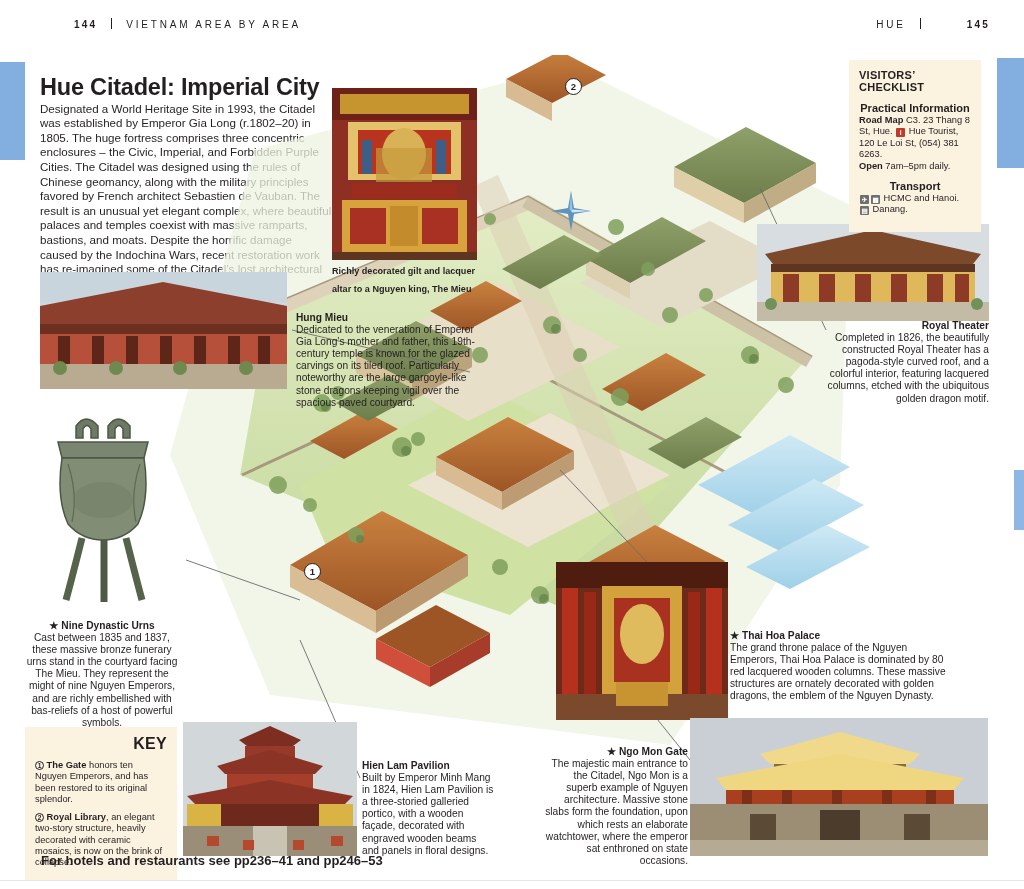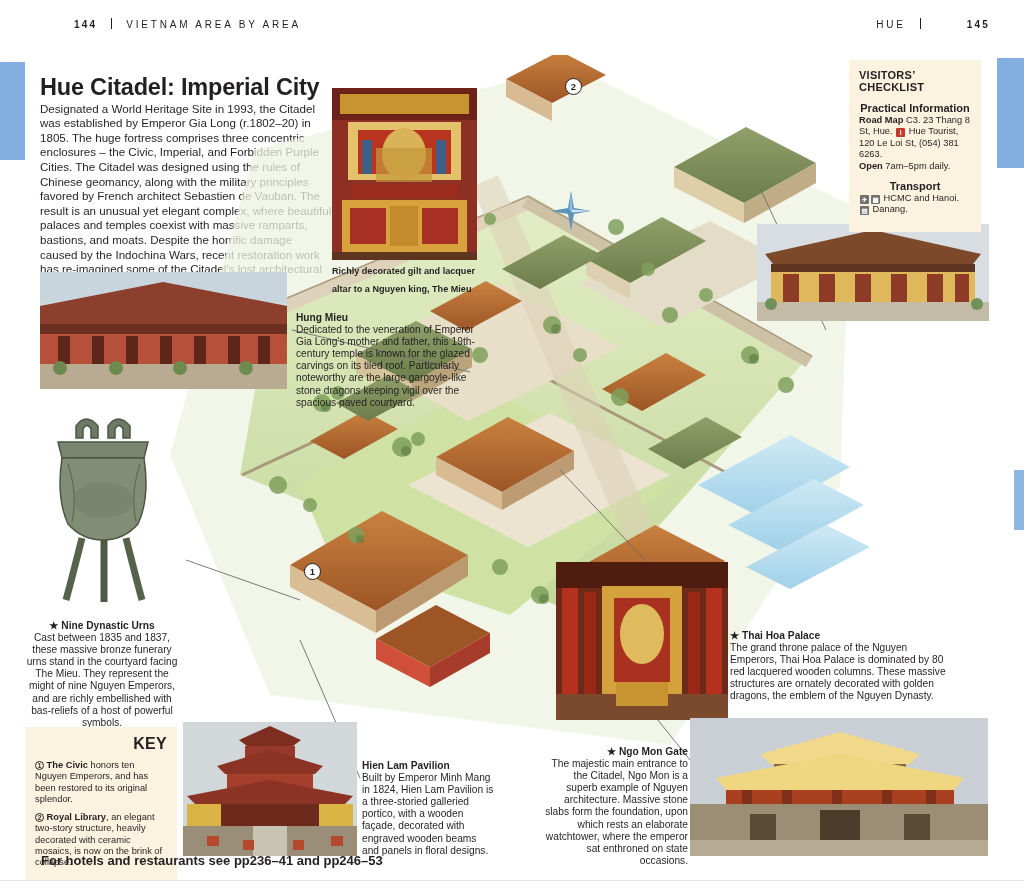--- a/index.html
+++ b/index.html
@@ -412,20 +412,24 @@
       <path d="M82 128 v62" fill="none" stroke="#4f5945" stroke-width="7"></path>
       <ellipse cx="81" cy="88" rx="30" ry="18" fill="#6d7962" opacity="0.35"></ellipse>
     </svg>
   </div>
 
   <div class="caption" id="cap-hung-mieu">
     <span class="ttl">Hung Mieu</span><br>
     <span>Dedicated to the veneration of Emperor Gia Long’s mother and father, this 19th-century temple is known for the glazed carvings on its tiled roof. Particularly noteworthy are the large gargoyle-like stone dragons keeping vigil over the spacious paved courtyard.</span>
   </div>
 
+  <div class="caption" id="cap-royal-theater">
+    <span class="ttl">Royal Theater</span><br>
+    <span>Completed in 1826, the beautifully constructed Royal Theater has a pagoda-style curved roof, and a colorful interior, featuring lacquered columns, etched with the ubiquitous golden dragon motif.</span>
+  </div>
 
   <div class="caption" id="cap-urns">
     <span class="star">★</span>
     <span class="ttl">Nine Dynastic Urns</span><br>
     <span class="body">Cast between 1835 and 1837, these massive bronze funerary urns stand in the courtyard facing The Mieu. They represent the might of nine Nguyen Emperors, and are richly embellished with bas-reliefs of a host of powerful symbols.</span>
   </div>
 
   <div class="caption" id="cap-thai-hoa">
     <span class="star">★</span>
     <span class="ttl">Thai Hoa Palace</span><br>
@@ -461,21 +465,21 @@
       <span>HCMC and Hanoi.</span><br>
       <span class="glyph">▤</span>
       <span>Danang.</span>
     </div>
   </div>
 
   <div id="key-box">
     <div class="key-title">KEY</div>
     <div class="key-item">
       <span class="circnum">1</span>
-      <b>The Civic</b><span> honors ten Nguyen Emperors, and has been restored to its original splendor.</span>
+      <b>The Gate</b><span> honors ten Nguyen Emperors, and has been restored to its original splendor.</span>
     </div>
     <div class="key-item">
       <span class="circnum">2</span>
       <b>Royal Library</b><span>, an elegant two-story structure, heavily decorated with ceramic mosaics, is now on the brink of collapse.</span>
     </div>
   </div>
 
   <div id="footer-note">For hotels and restaurants see pp236–41 and pp246–53</div>
   <div id="footer-rule"></div>
 

